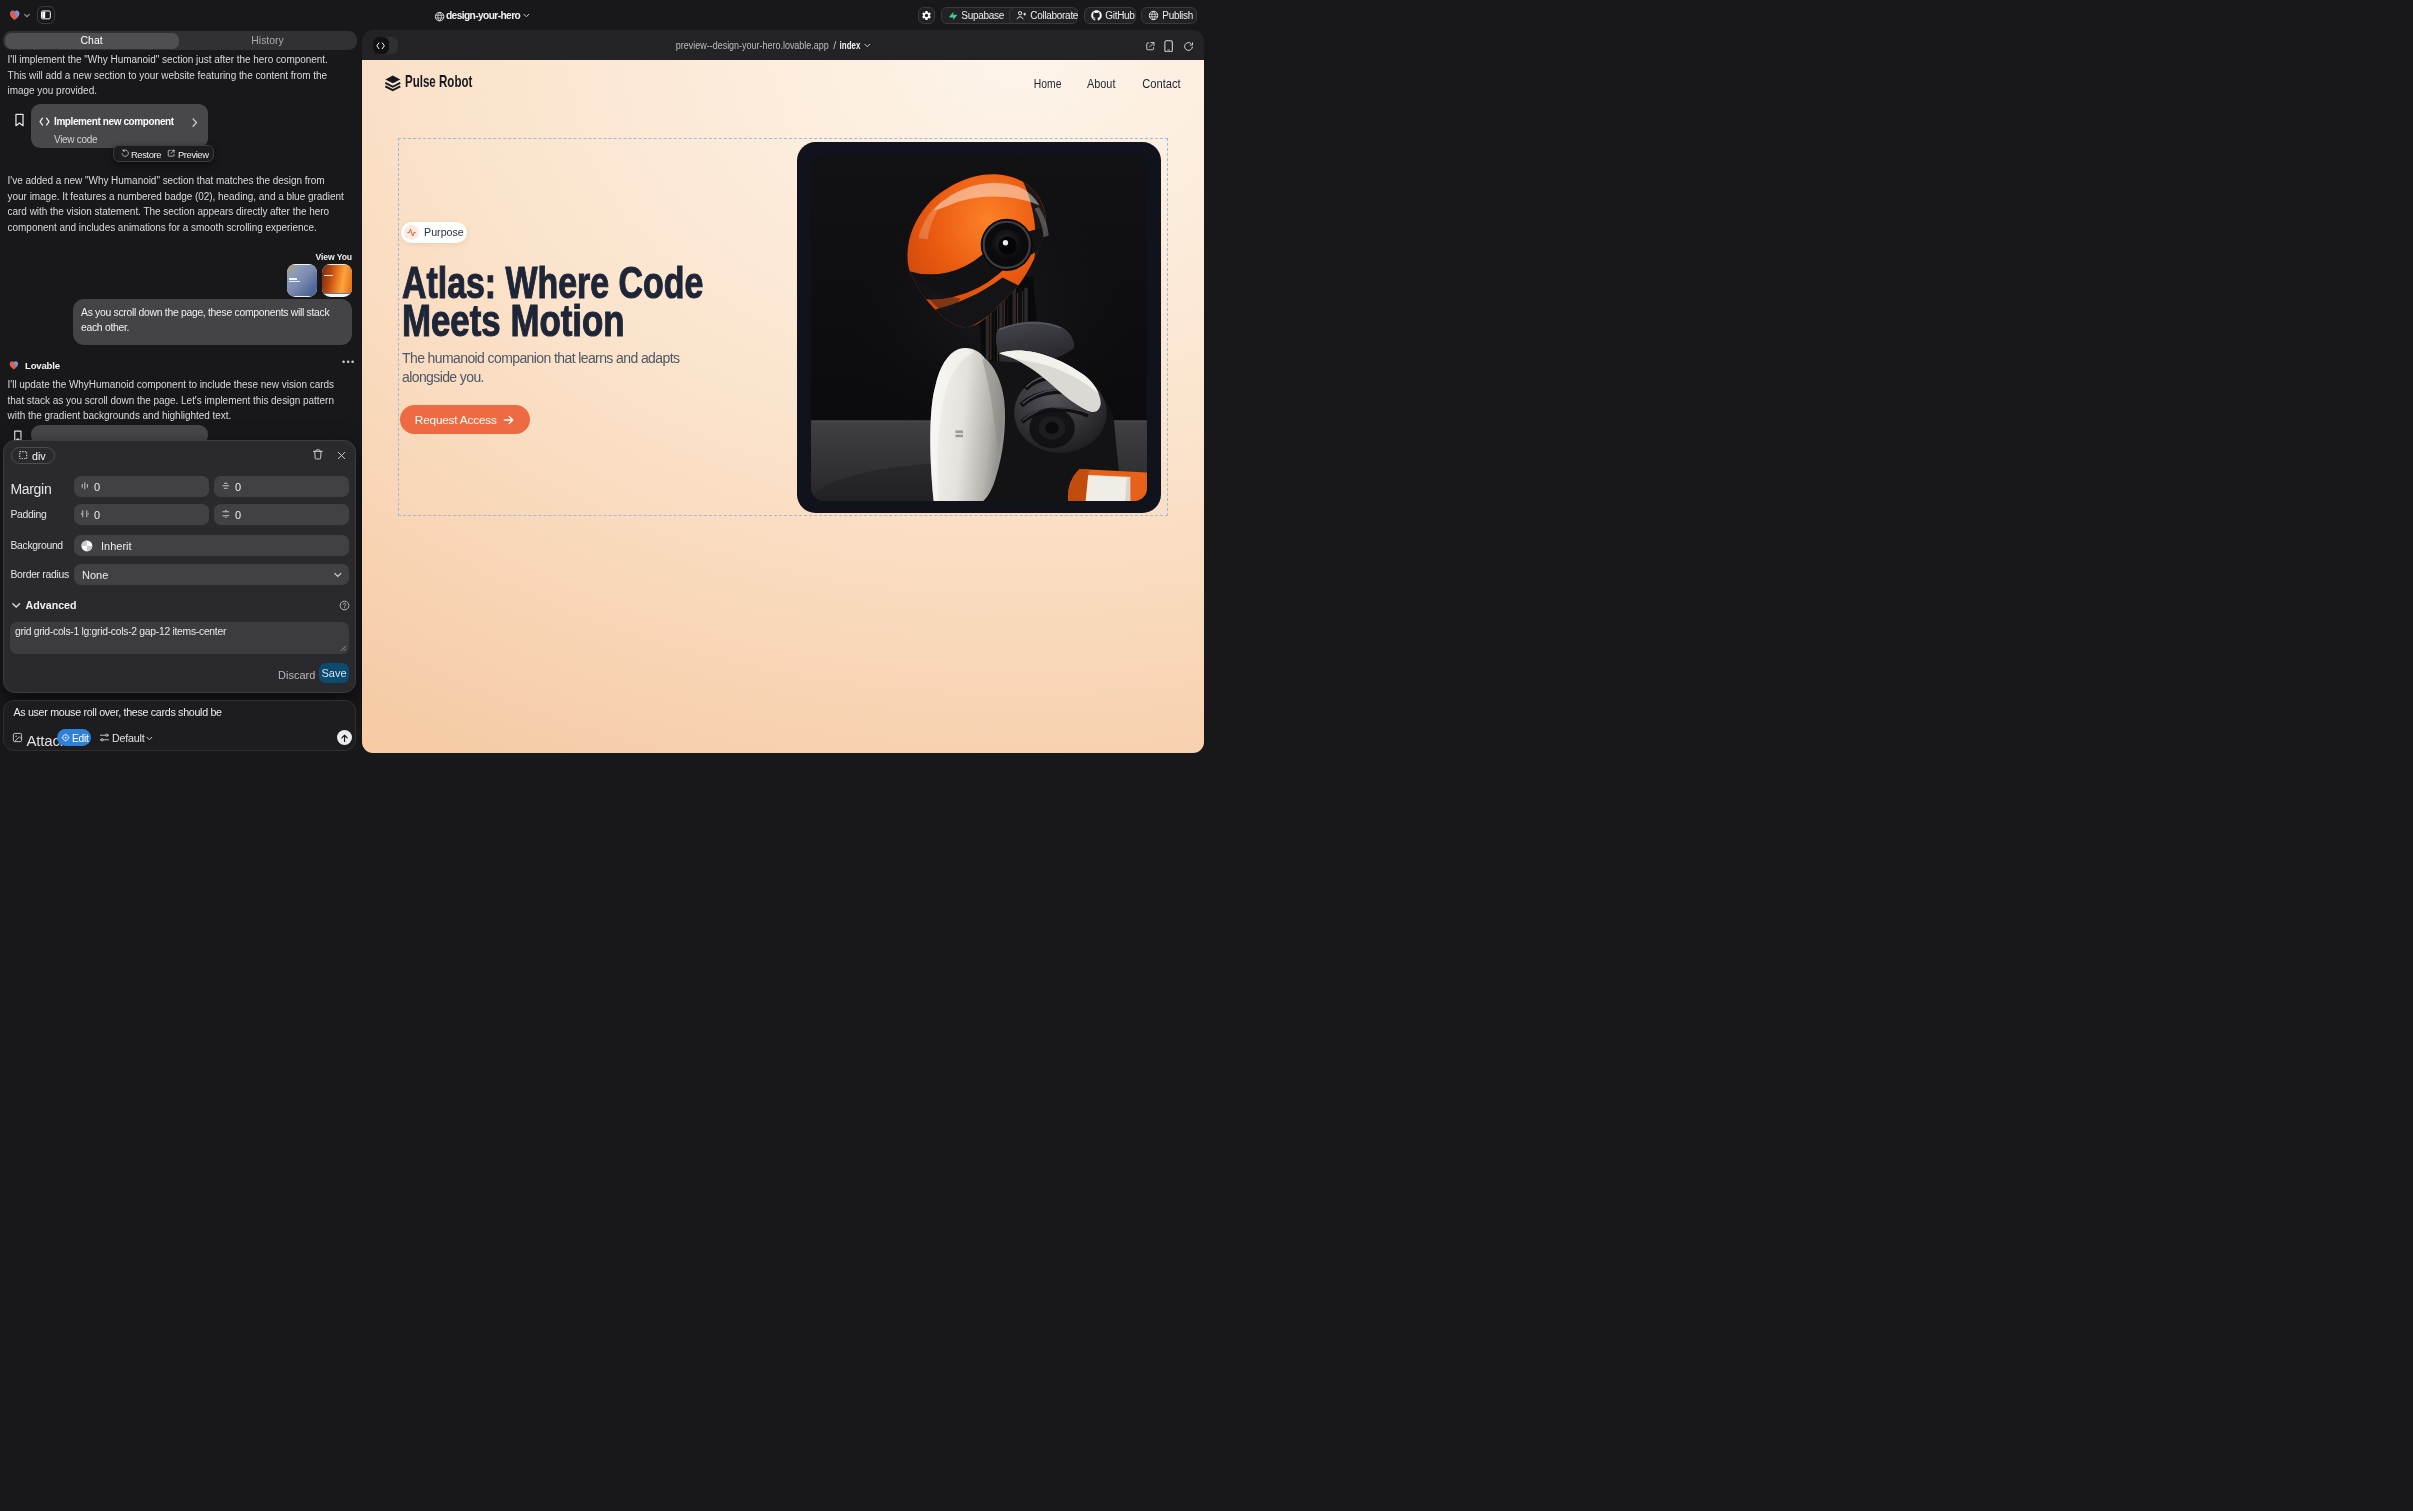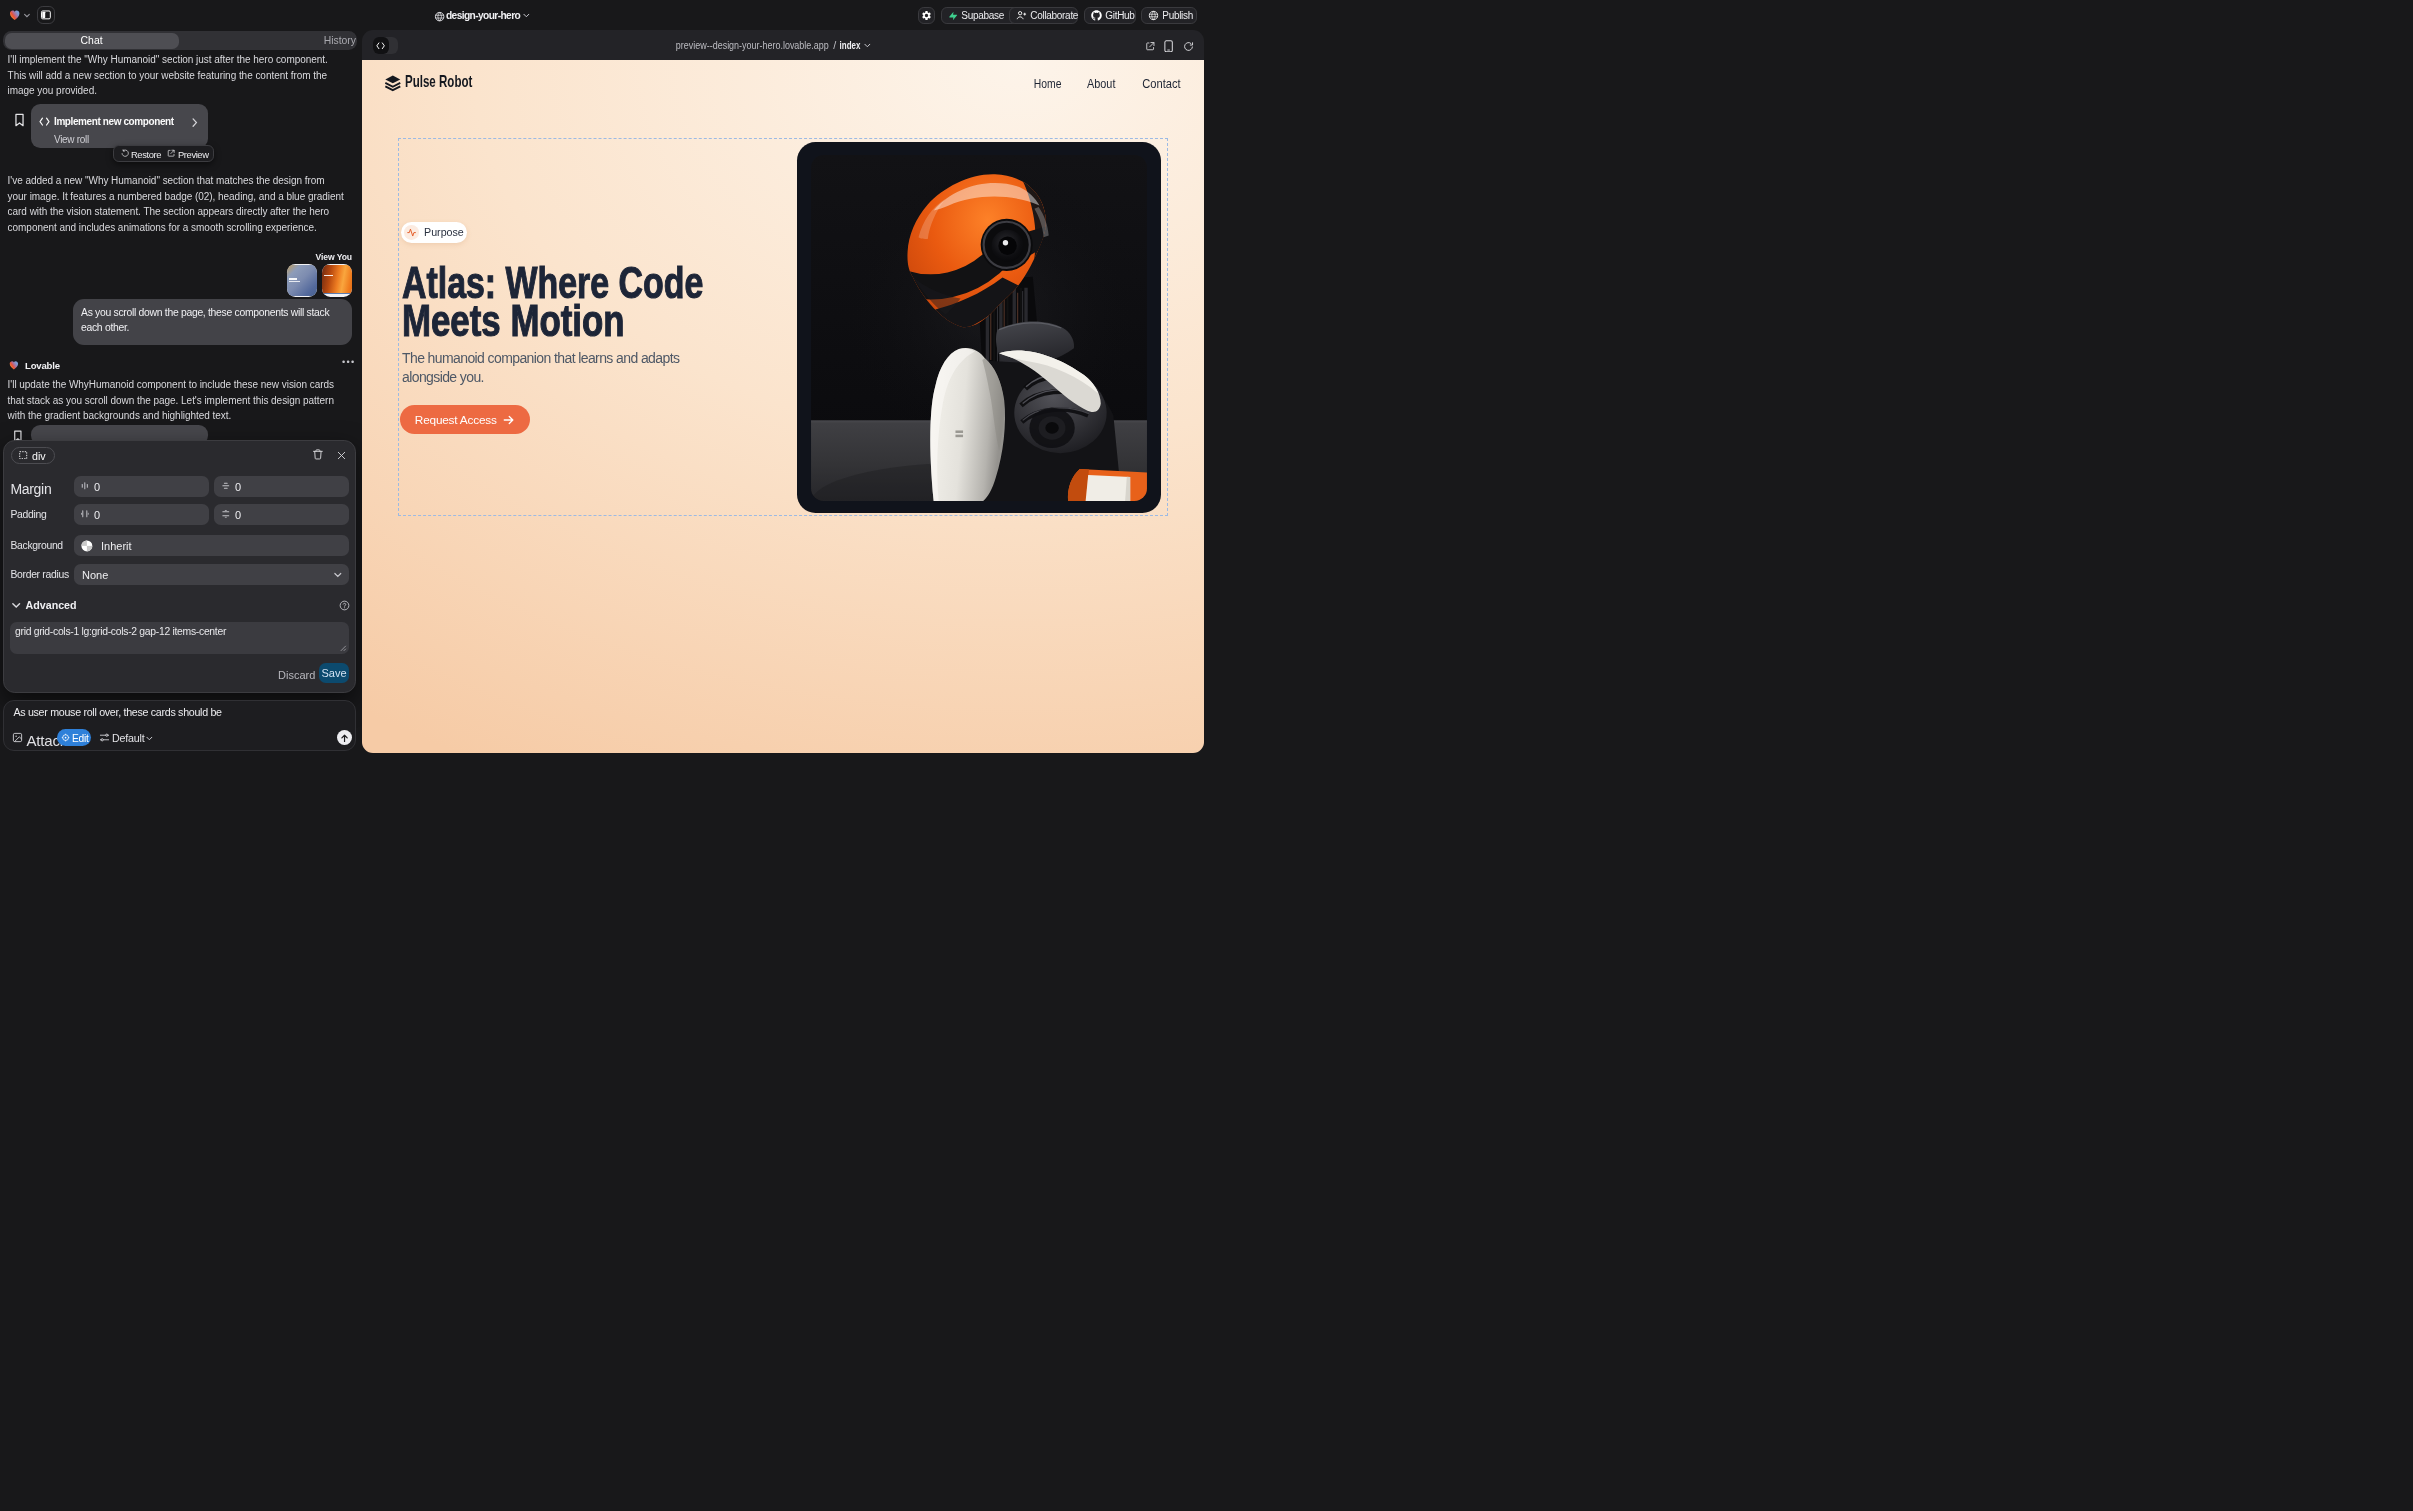--- a/index.html
+++ b/index.html
@@ -74,36 +74,36 @@
 <svg width="11" height="11" viewBox="0 0 24 24" fill="none" stroke="#fff" stroke-width="1.8">
         <circle cx="12" cy="12" r="9.2"></circle>
         <path d="M12 2.8a14.5 14.5 0 0 0 0 18.4M12 2.8a14.5 14.5 0 0 1 0 18.4M3 9.2h18M3 14.8h18" stroke-width="1.5"></path>
       </svg>
 <span>Publish</span>
 </div>
 
 <div class="a" style="left:2.9px;top:31px;width:354px;height:18.6px;background:#313135;border-radius:8.4px"></div>
 <div class="a" style="left:4.6px;top:33px;width:174px;height:15.6px;background:#4e4e53;border-radius:6.7px"></div>
 <div class="a" style="left:4.6px;top:35px;width:174px;text-align:center;font-size:10.4px;font-weight:500;color:#ffffff">Chat</div>
-<div class="a" style="left:179px;top:35px;width:177px;text-align:right;font-size:10.4px;font-weight:500;color:#a9a9af">History</div>
+<div class="a" style="left:179px;top:35px;width:177px;text-align:center;font-size:10.4px;font-weight:500;color:#a9a9af">History</div>
 
 <div class="a msg" style="left:7.6px;top:52px">I'll implement the "Why Humanoid" section just after the hero component.<br>This will add a new section to your website featuring the content from the<br>image you provided.</div>
 
 <svg class="a" style="left:14px;top:113px" width="11" height="14.3" viewBox="0 0 14 18">
       <path d="M2.5 1.5h9v14.5l-4.5-3.4-4.5 3.4z" fill="none" stroke="#e3e3e6" stroke-width="1.6" stroke-linejoin="round"></path>
     </svg>
 <div class="a" style="left:31px;top:104px;width:177px;height:44px;background:#47474c;border-radius:9.2px"></div>
 <svg class="a" style="left:39px;top:117px" width="11" height="9.2" viewBox="0 0 16 12">
       <path d="M5 1 1.5 6 5 11M11 1l3.5 5L11 11" stroke="#fff" stroke-width="1.7" fill="none" stroke-linecap="round" stroke-linejoin="round"></path>
     </svg>
 <div class="a" style="left:54px;top:116px;font-size:10px;font-weight:600;color:#fafafa;letter-spacing:-0.4px">Implement new component</div>
 <svg class="a" style="left:192px;top:118px" width="5.9" height="9.2" viewBox="0 0 8 12">
       <path d="M1.5 1 6 6l-4.5 5" stroke="#d4d4d8" stroke-width="1.7" fill="none" stroke-linecap="round"></path>
     </svg>
-<div class="a" style="left:54px;top:134px;font-size:10px;color:#cfcfd4;letter-spacing:-0.3px">View roll</div>
+<div class="a" style="left:54px;top:134px;font-size:10px;color:#cfcfd4;letter-spacing:-0.3px">View code</div>
 
 <div class="a" style="left:113px;top:145px;width:101px;height:16.6px;background:#1d1d20;border:0.8px solid #3c3c40;border-radius:5.9px;box-shadow:0 2.5px 6.7px rgba(0,0,0,.5)"></div>
 <svg class="a" style="left:121px;top:149px" width="8.4" height="8.4" viewBox="0 0 24 24" fill="none" stroke="#e8e8eb" stroke-width="2">
       <path d="M3 12a9 9 0 1 0 3-6.7"></path>
       <path d="M6 2v4h4" stroke-linecap="round" stroke-linejoin="round"></path>
     </svg>
 <div class="a" style="left:131px;top:149px;font-size:9.4px;color:#ececef;letter-spacing:-0.4px">Restore</div>
 <svg class="a" style="left:167px;top:149px" width="8.4" height="8.4" viewBox="0 0 24 24" fill="none" stroke="#e8e8eb" stroke-width="2">
       <path d="M10 4H5a1.5 1.5 0 0 0-1.5 1.5V19A1.5 1.5 0 0 0 5 20.5h13.5A1.5 1.5 0 0 0 20 19v-5"></path>
       <path d="M14 3.5h6.5V10M20.2 3.8 11 13" stroke-linecap="round"></path>

